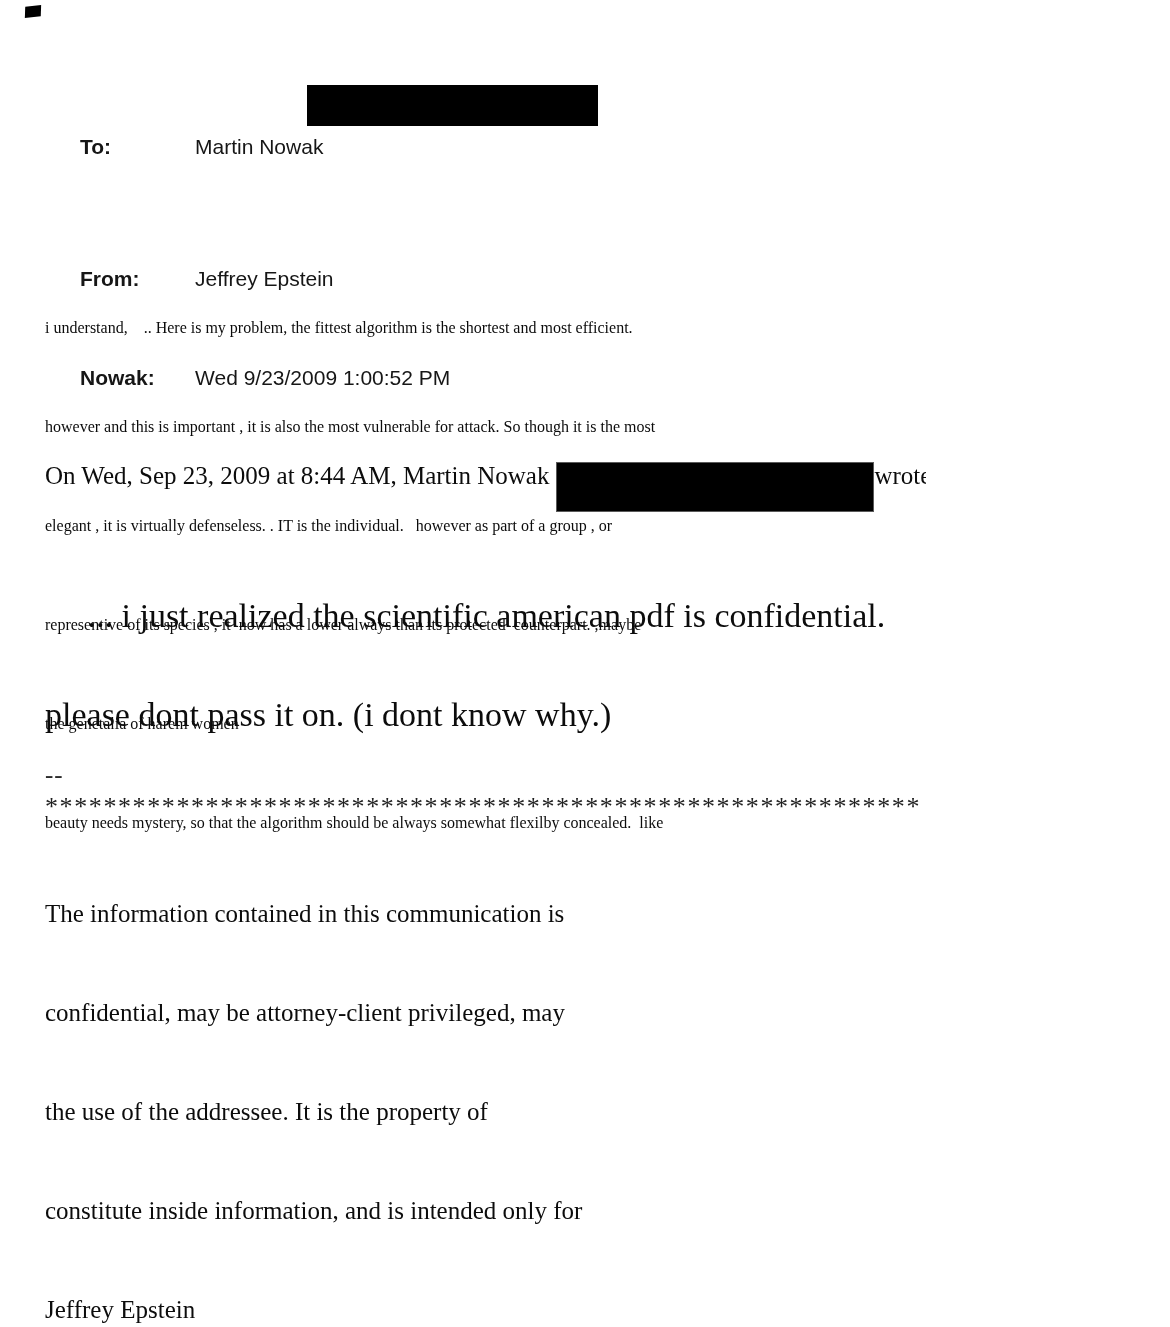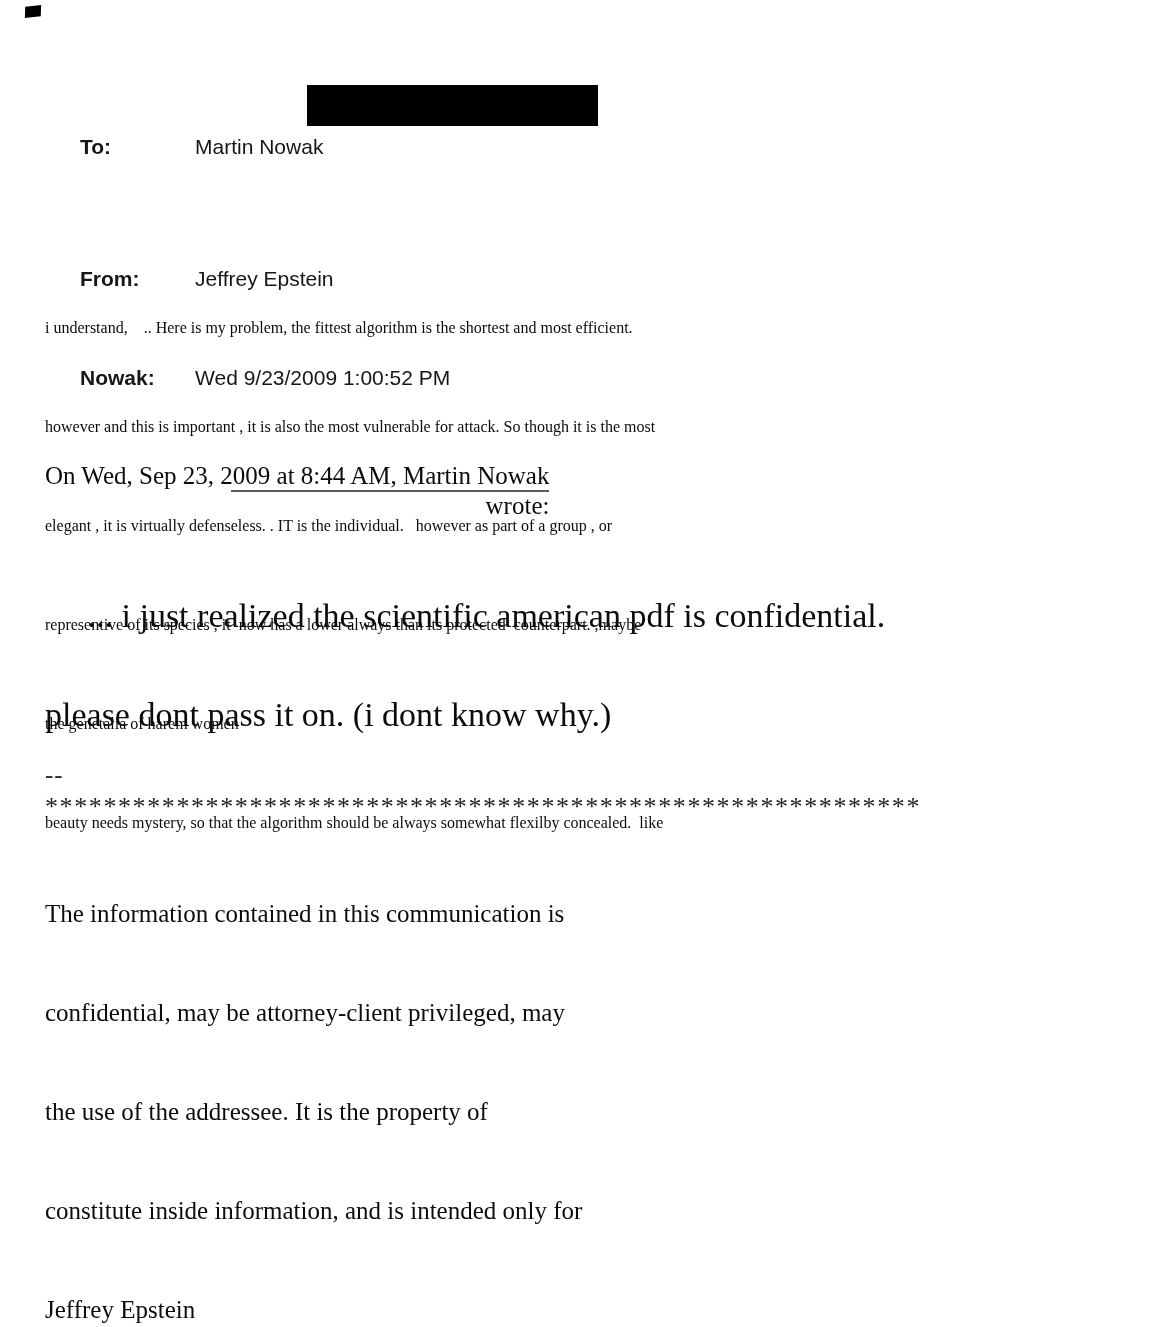--- a/index.html
+++ b/index.html
@@ -59,24 +59,23 @@
     white-space: pre;
   }
   .line { display: block; }
   
   .attribution {
     position: absolute;
     left: 45px;
     top: 462px;
     height: 50px;
     display: flex;
-    align-items: flex-end;
+    align-items: flex-start;
     font-size: 25px;
     white-space: pre;
-    flex-direction: column;
   }
   .redaction-2 {
     display: inline-block;
     width: 318px;
     height: 50px;
     background: #000000;
     border: 1px solid #5a5a5a;
     box-sizing: border-box;
     margin-left: 7px;
   }

